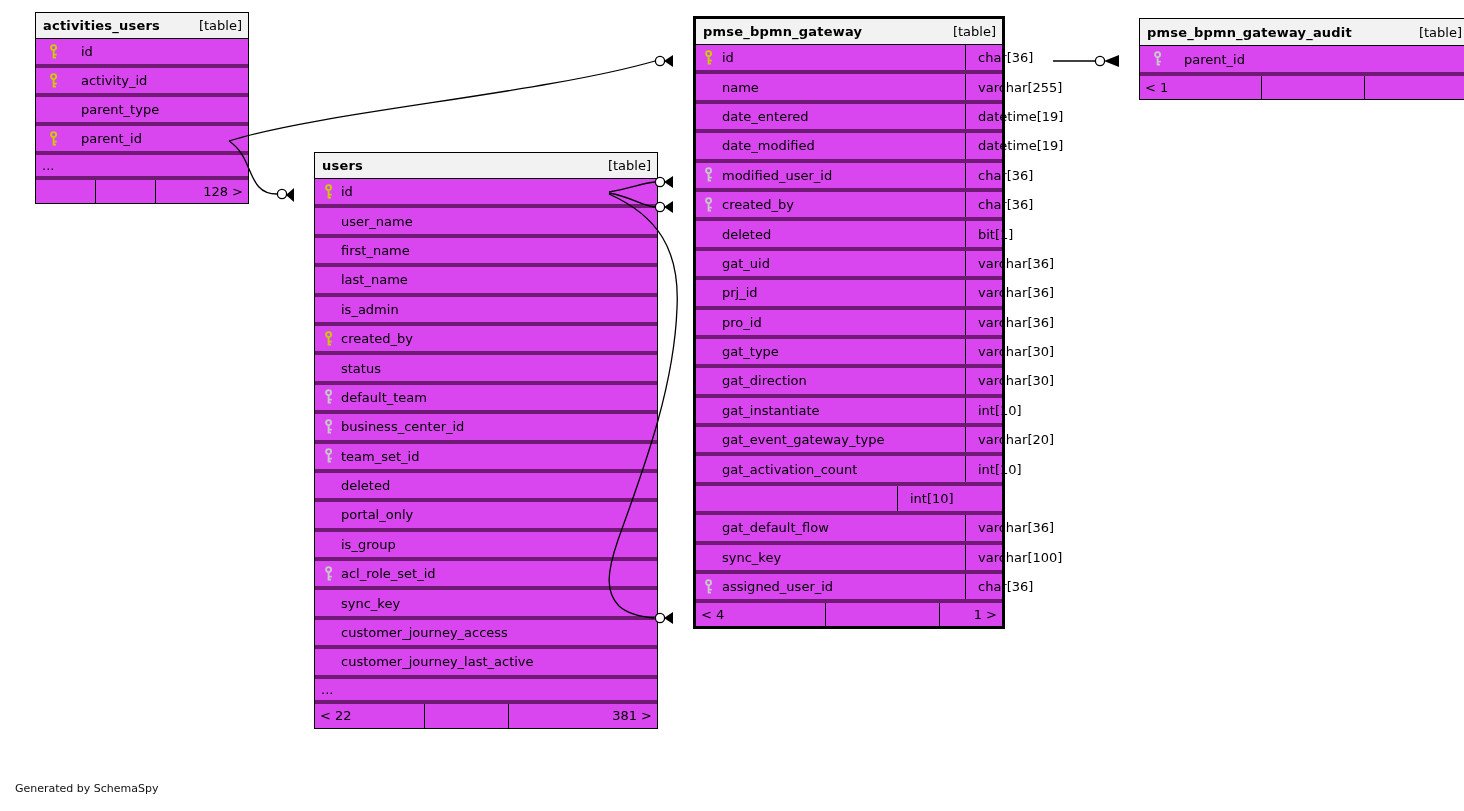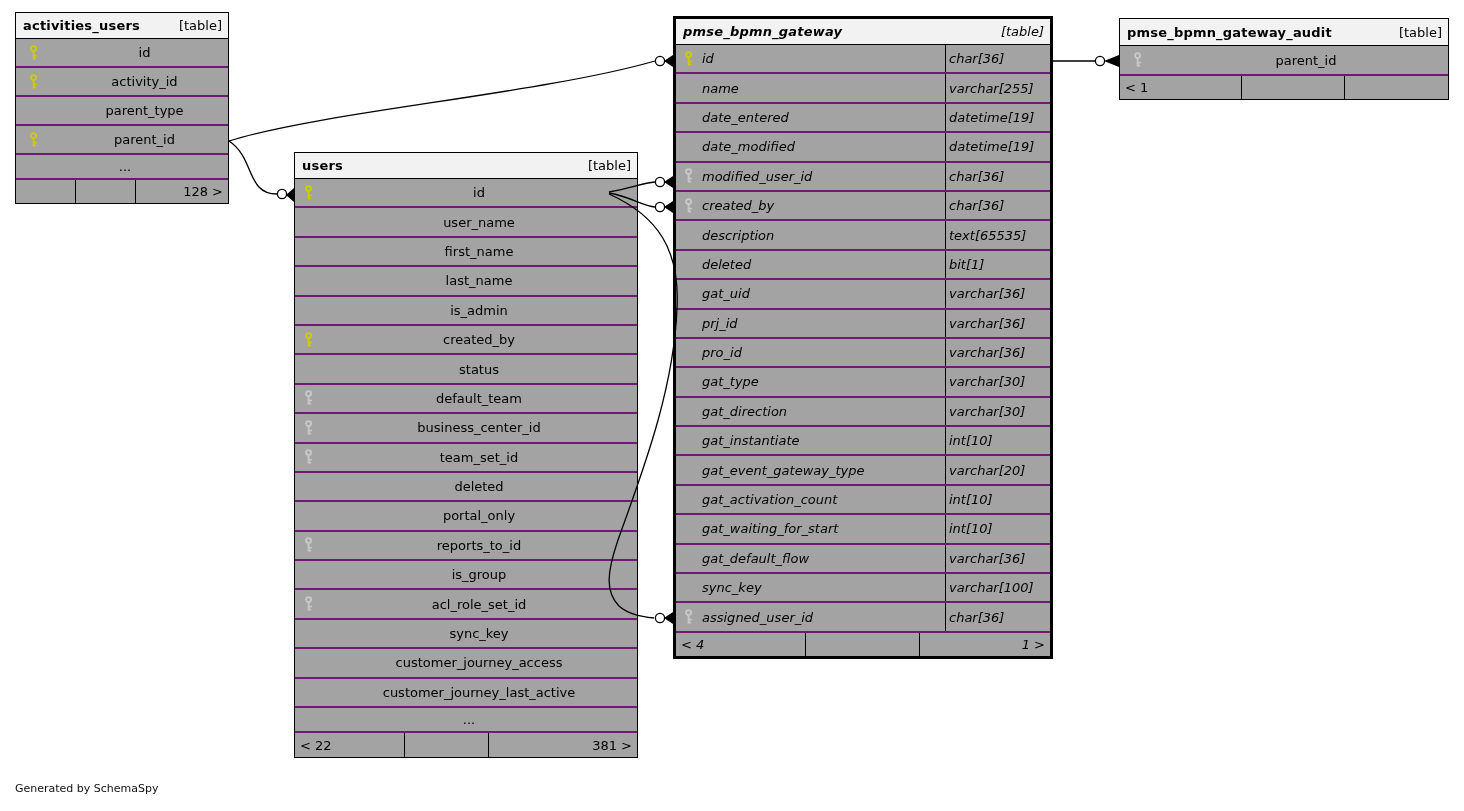--- a/index.html
+++ b/index.html
@@ -3,61 +3,61 @@
 <meta charset="utf-8">
 <style>
   html,body{margin:0;padding:0;}
   body{
     width:1464px;height:811px;position:relative;background:#ffffff;
     font-family:"DejaVu Sans","Liberation Sans",sans-serif;
     -webkit-font-smoothing:antialiased;overflow:hidden;
   }
   #wires{position:absolute;left:0;top:0;width:1464px;height:811px;pointer-events:none;z-index:3;}
   .db-table{
-    position:absolute;background:#a3a3a3;border:1px solid #000;z-index:2;
-    font-size:13px;color:#000;box-sizing:border-box;
+    position:absolute;background:#d946ef;border:1px solid #000;z-index:2;
+    font-size:13px;color:#000;box-sizing:border-box;margin-left:20px;
   }
   .db-table.emphasized{border-width:3px;}
   .tbl-header{
     background:#f2f2f2;border-bottom:1px solid #000;
     display:flex;justify-content:space-between;align-items:center;
     padding:0 6px 0 7px;height:26px;box-sizing:border-box;
   }
   .tbl-name{font-weight:bold;letter-spacing:.2px;}
   .tbl-tag{font-weight:normal;}
   .row{
-    position:relative;border-bottom:2px solid #701a75;box-sizing:border-box;
-    display:flex;align-items:center;height:var(--rowh,29px);justify-content:center;
+    position:relative;border-bottom:4px solid #701a75;box-sizing:border-box;
+    display:flex;align-items:center;height:var(--rowh,29px);
   }
   .row .keyspot{
     position:absolute;left:var(--keyx,8px);top:50%;transform:translateY(-50%);
     width:10px;height:16px;display:flex;align-items:center;
   }
   .row .colname{margin-left:var(--textx,26px);white-space:nowrap;}
   .row.ellipsis{height:25px;}
   .row.ellipsis .colname{margin-left:6px;}
   .row .coltype{
     border-left:1px solid #000;margin-left:auto;height:100%;
-    display:flex;align-items:center;padding-left:3px;box-sizing:border-box;
+    display:flex;align-items:center;padding-left:12px;box-sizing:border-box;
     width:var(--typew,105px);flex:none;white-space:nowrap;
   }
   .row .namecell{flex:none;display:flex;align-items:center;height:100%;}
   .tbl-footer{display:flex;height:var(--footh,23px);box-sizing:border-box;}
   .tbl-footer .fcell{
     box-sizing:border-box;display:flex;align-items:center;padding:0 5px;
     border-right:1px solid #000;overflow:hidden;
   }
   .tbl-footer .fcell:last-child{border-right:none;flex:1;justify-content:flex-end;}
   #note{
     position:absolute;left:15px;top:782px;font-size:11px;color:#111;z-index:2;
   }
   
   #t0{left:15px;top:12px;width:214px;--rowh:29px;--keyx:13px;--textx:45px;}
   #t1{left:294px;top:152px;width:344px;--rowh:29.4px;--keyx:9px;--textx:26px;--footh:24px;}
-  #t2{left:673px;top:16px;width:380px;font-style:italic;--rowh:29.4px;--keyx:8px;--textx:26px;--footh:23px;}
+  #t2{left:673px;top:16px;width:312px;--rowh:29.4px;--keyx:8px;--textx:26px;--footh:23px;}
   #t2 .namecell{width:269px;}
   #t2 .coltype{width:105px;}
   #t3{left:1119px;top:18px;width:330px;--rowh:30px;--keyx:13px;--textx:44px;--footh:23px;}
   #t3 .tbl-header{height:27px;}
 </style>
 </head>
 <body>
 
 <div class="db-table" id="t0">
     <div class="tbl-header">
@@ -202,31 +202,20 @@
       <span class="namecell">
         <span class="colname">deleted</span>
       </span>
     </div>
     <div class="row">
       <span class="namecell">
         <span class="colname">portal_only</span>
       </span>
     </div>
     <div class="row">
-      <span class="keyspot">
-        <svg width="10" height="16" viewBox="0 0 10 16">
-          <circle cx="4.6" cy="3.6" r="2.5" fill="none" stroke="#c8c8c8" stroke-width="1.9"></circle>
-          <path d="M4.6 6.1 V14.5 M4.6 10.6 H7.8 M4.6 13.6 H7" stroke="#c8c8c8" stroke-width="1.9" fill="none"></path>
-        </svg>
-      </span>
-      <span class="namecell">
-        <span class="colname">reports_to_id</span>
-      </span>
-    </div>
-    <div class="row">
       <span class="namecell">
         <span class="colname">is_group</span>
       </span>
     </div>
     <div class="row">
       <span class="keyspot">
         <svg width="10" height="16" viewBox="0 0 10 16">
           <circle cx="4.6" cy="3.6" r="2.5" fill="none" stroke="#c8c8c8" stroke-width="1.9"></circle>
           <path d="M4.6 6.1 V14.5 M4.6 10.6 H7.8 M4.6 13.6 H7" stroke="#c8c8c8" stroke-width="1.9" fill="none"></path>
         </svg>
@@ -315,26 +304,20 @@
           <path d="M4.6 6.1 V14.5 M4.6 10.6 H7.8 M4.6 13.6 H7" stroke="#c8c8c8" stroke-width="1.9" fill="none"></path>
         </svg>
       </span>
       <span class="namecell">
         <span class="colname">created_by</span>
       </span>
       <span class="coltype">char[36]</span>
     </div>
     <div class="row">
       <span class="namecell">
-        <span class="colname">description</span>
-      </span>
-      <span class="coltype">text[65535]</span>
-    </div>
-    <div class="row">
-      <span class="namecell">
         <span class="colname">deleted</span>
       </span>
       <span class="coltype">bit[1]</span>
     </div>
     <div class="row">
       <span class="namecell">
         <span class="colname">gat_uid</span>
       </span>
       <span class="coltype">varchar[36]</span>
     </div>
@@ -374,23 +357,20 @@
       </span>
       <span class="coltype">varchar[20]</span>
     </div>
     <div class="row">
       <span class="namecell">
         <span class="colname">gat_activation_count</span>
       </span>
       <span class="coltype">int[10]</span>
     </div>
     <div class="row">
-      <span class="namecell">
-        <span class="colname">gat_waiting_for_start</span>
-      </span>
       <span class="coltype">int[10]</span>
     </div>
     <div class="row">
       <span class="namecell">
         <span class="colname">gat_default_flow</span>
       </span>
       <span class="coltype">varchar[36]</span>
     </div>
     <div class="row">
       <span class="namecell">

